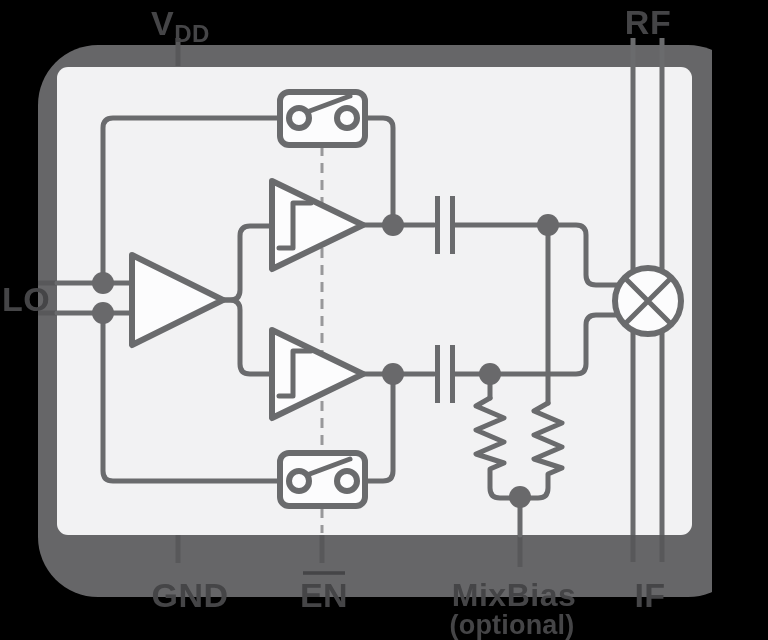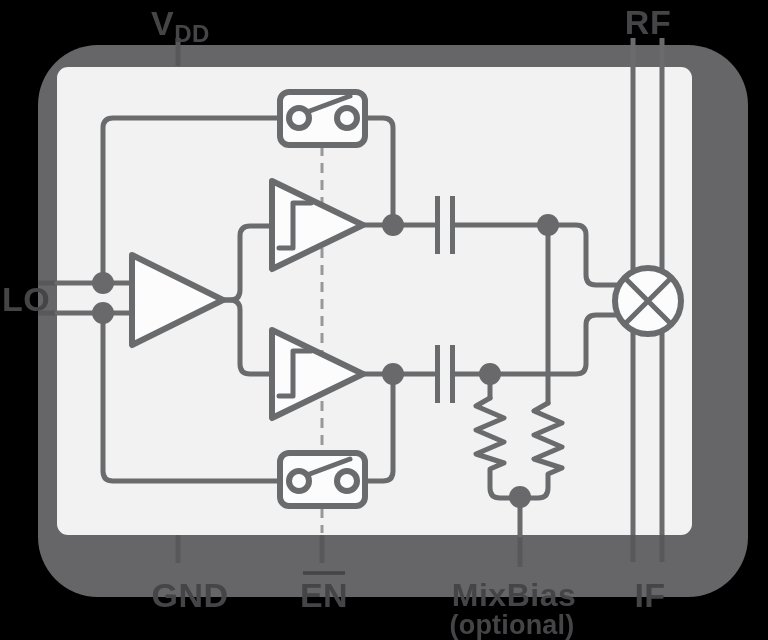--- a/index.html
+++ b/index.html
@@ -1,16 +1,16 @@
 <!DOCTYPE html>
 <html><head>
 <meta charset="utf-8">
 <style>
   html,body{margin:0;padding:0;background:#000;}
-  .stage{position:relative;width:768px;height:640px;background:#000;overflow:hidden;
+  .stage{position:relative;width:712px;height:640px;background:#000;overflow:hidden;
          font-family:"Liberation Sans",sans-serif;}
   svg{position:absolute;inset:0;display:block;}
   .wire{stroke:#6a6b6d;stroke-width:5;fill:none;stroke-linecap:round;stroke-linejoin:round;}
   .wire-thin{stroke:#6a6b6d;stroke-width:5;fill:none;}
   .comp{stroke:#6a6b6d;stroke-width:6;fill:#fcfcfd;stroke-linejoin:round;}
   .glyph{stroke:#6a6b6d;stroke-width:5;fill:none;stroke-linecap:round;stroke-linejoin:round;}
   .dot{fill:#69696b;stroke:none;}
   .stub{stroke:#58585a;stroke-width:5;fill:none;stroke-linecap:butt;}
   .dash{stroke:#98989a;stroke-width:3;fill:none;stroke-dasharray:10 7;}
   .lbl{fill:#454547;font-weight:bold;font-size:34px;letter-spacing:0.5px;}

